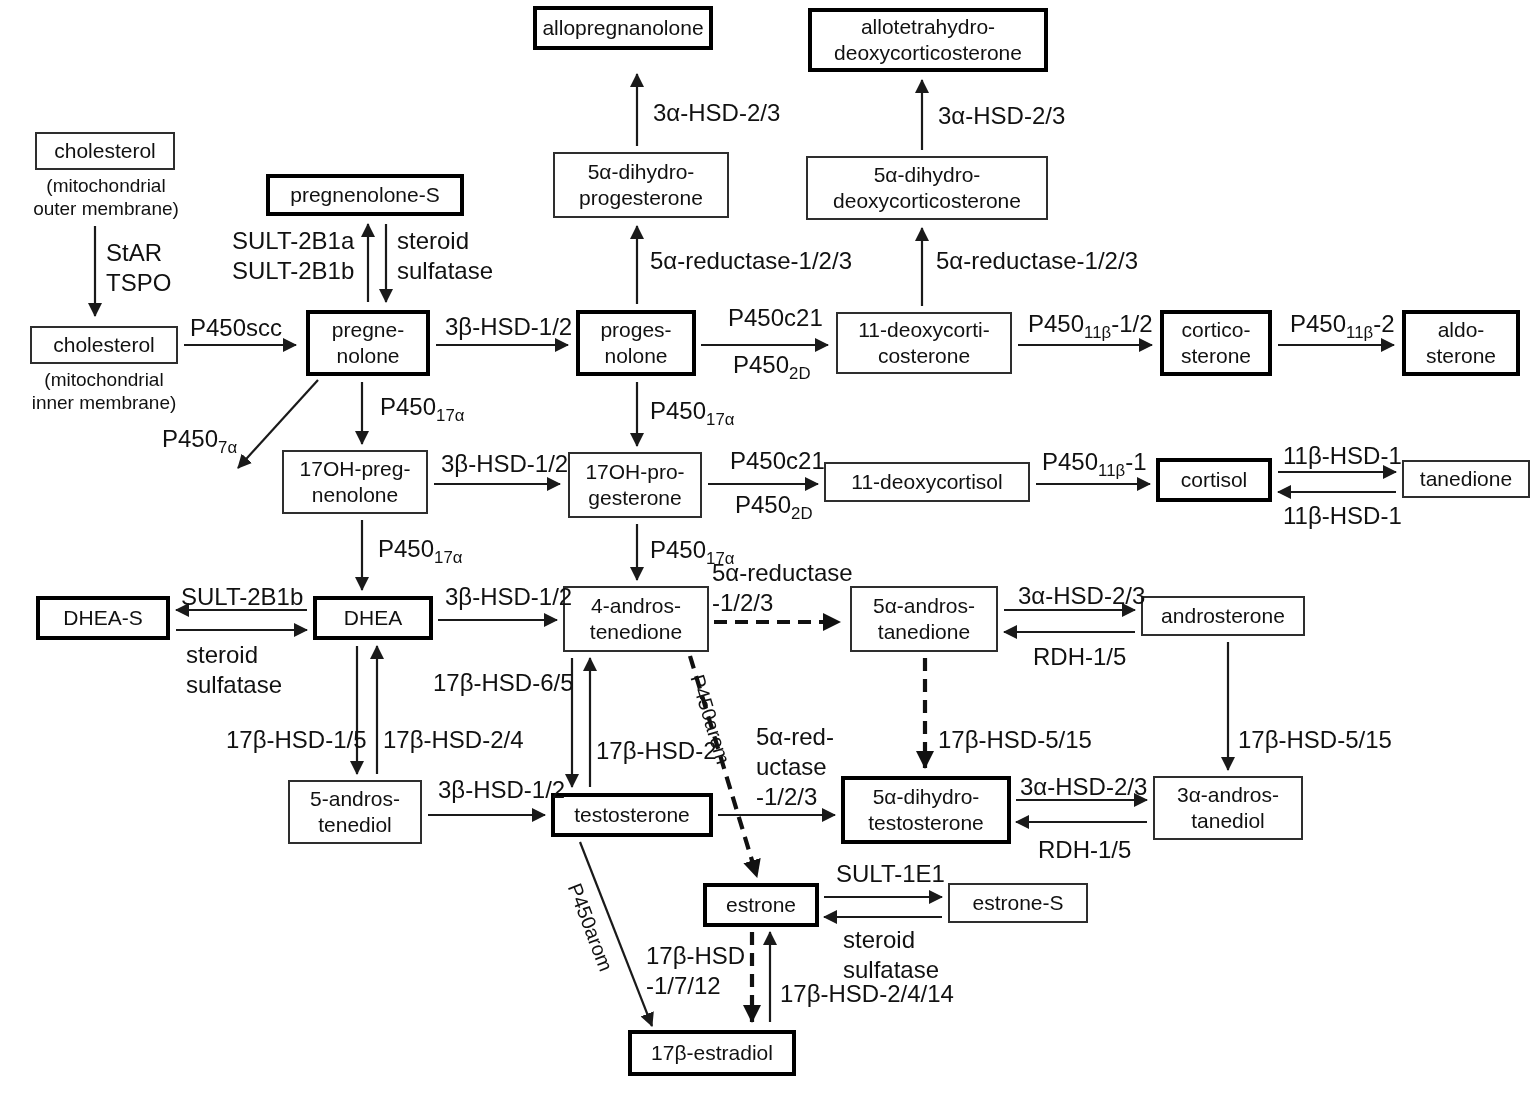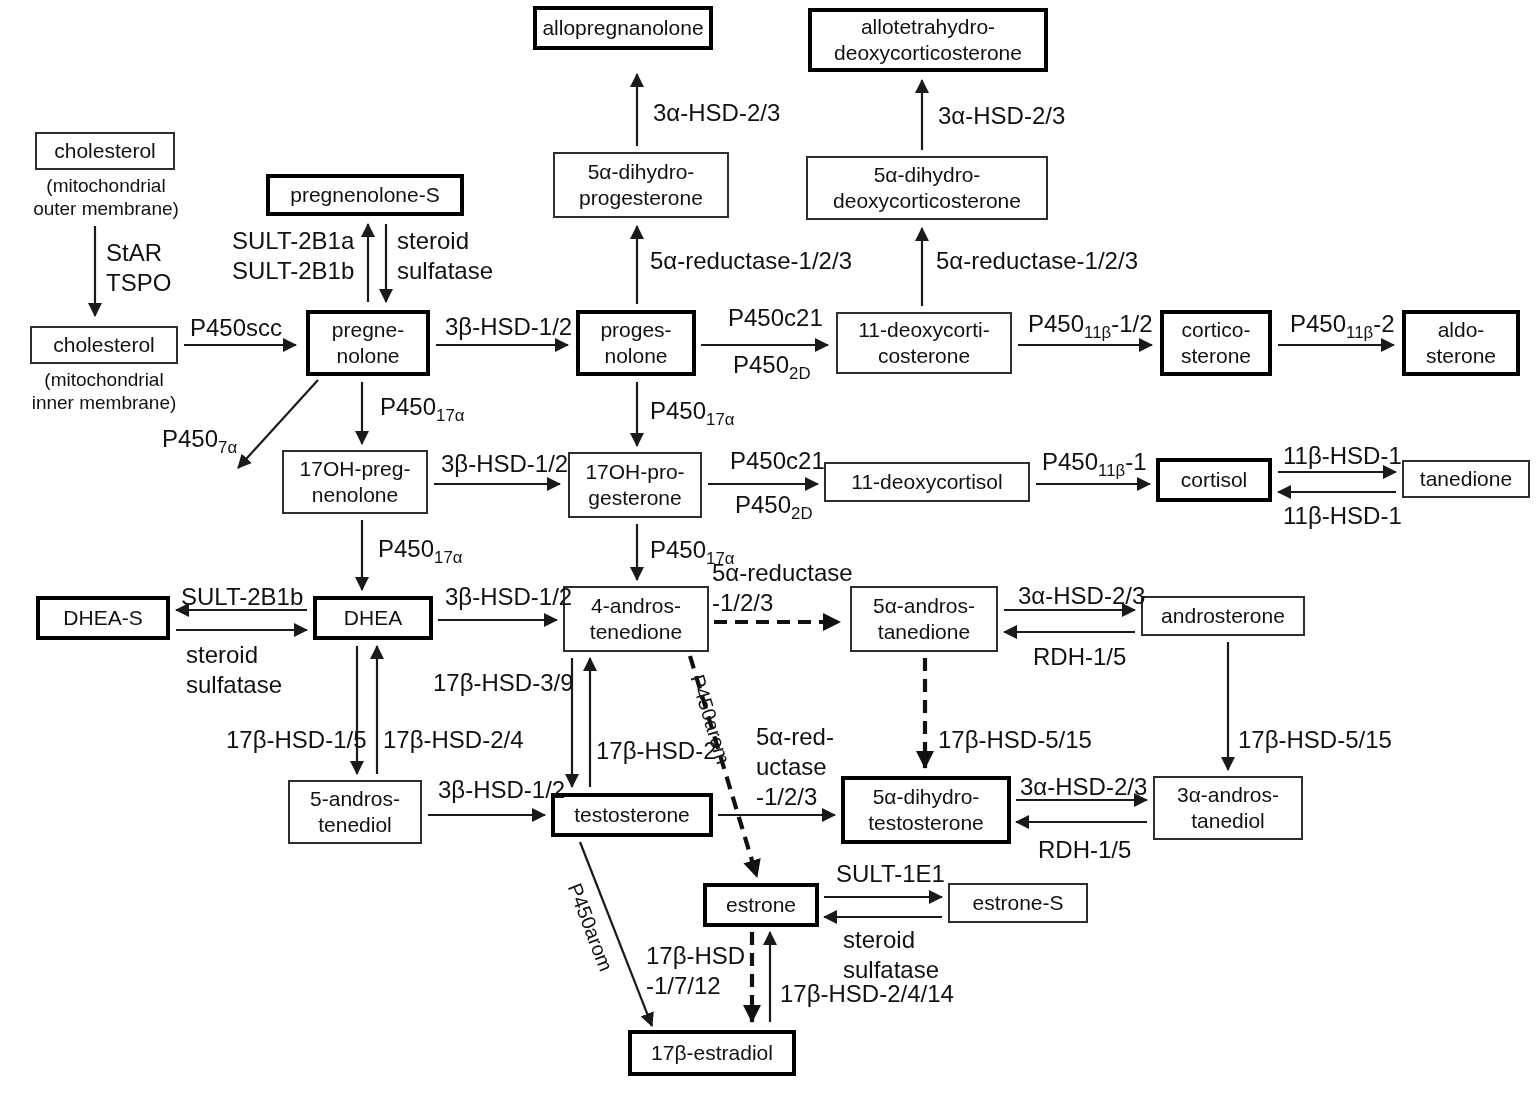--- a/index.html
+++ b/index.html
@@ -229,21 +229,21 @@
   <div class="lbl" style="left:181px;top:582px">SULT-2B1b</div>
   <div class="lbl" style="left:186px;top:640px">steroid
 sulfatase</div>
   <div class="lbl" style="left:445px;top:582px">3β-HSD-1/2</div>
   <div class="lbl c" style="left:712px;top:558px;width:150px">5α-reductase
 -1/2/3</div>
   <div class="lbl" style="left:1018px;top:581px">3α-HSD-2/3</div>
   <div class="lbl" style="left:1033px;top:642px">RDH-1/5</div>
   <div class="lbl" style="left:226px;top:725px">17β-HSD-1/5</div>
   <div class="lbl" style="left:383px;top:725px">17β-HSD-2/4</div>
-  <div class="lbl" style="left:433px;top:668px">17β-HSD-3/9</div>
+  <div class="lbl" style="left:433px;top:668px">17β-HSD-6/5</div>
   <div class="lbl" style="left:596px;top:736px">17β-HSD-2</div>
   <div class="lbl" style="left:438px;top:775px">3β-HSD-1/2</div>
   <div class="lbl c" style="left:756px;top:722px;width:110px">5α-red-
 uctase
 -1/2/3</div>
   <div class="lbl" style="left:938px;top:725px">17β-HSD-5/15</div>
   <div class="lbl" style="left:1020px;top:772px">3α-HSD-2/3</div>
   <div class="lbl" style="left:1038px;top:835px">RDH-1/5</div>
   <div class="lbl" style="left:1238px;top:725px">17β-HSD-5/15</div>
   <div class="rot" style="left:655px;top:708px;width:110px;text-align:center;transform:rotate(73deg)">P450arom</div>

